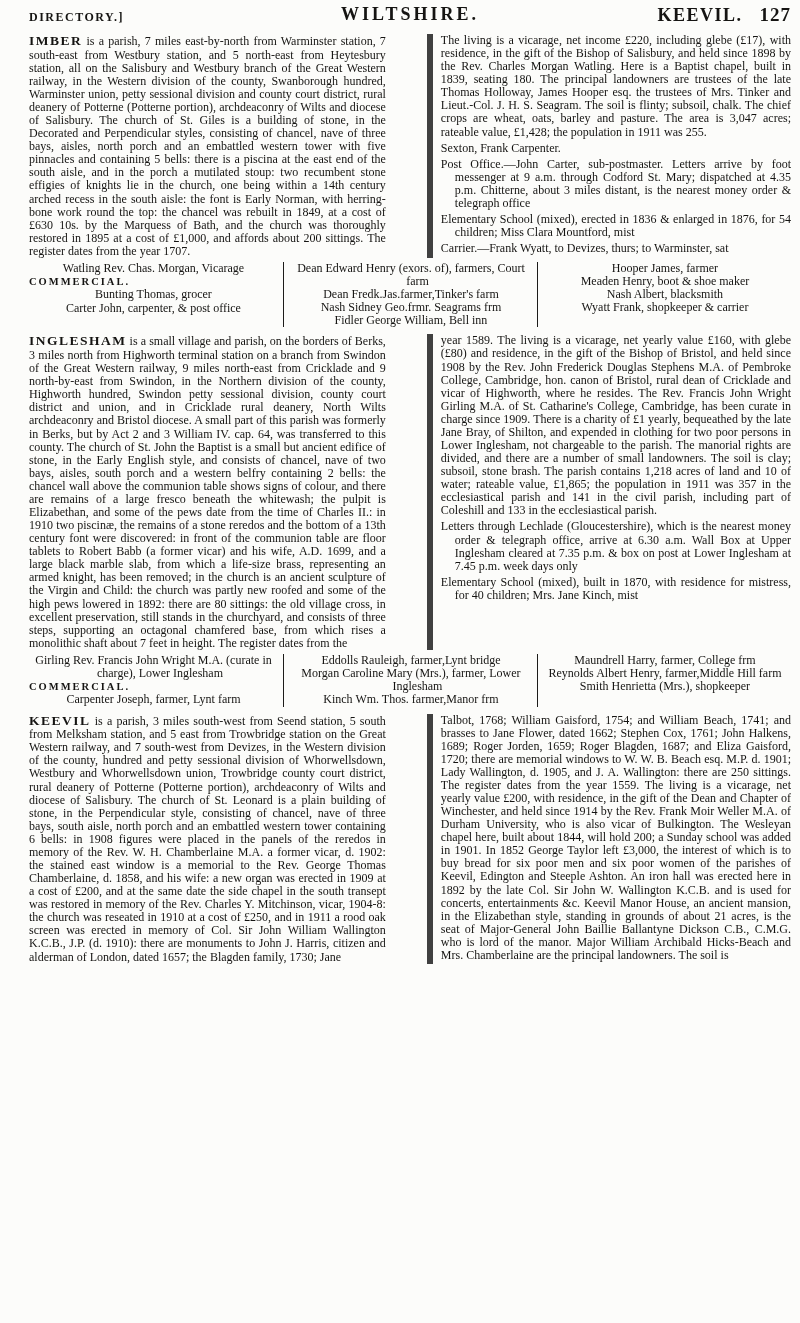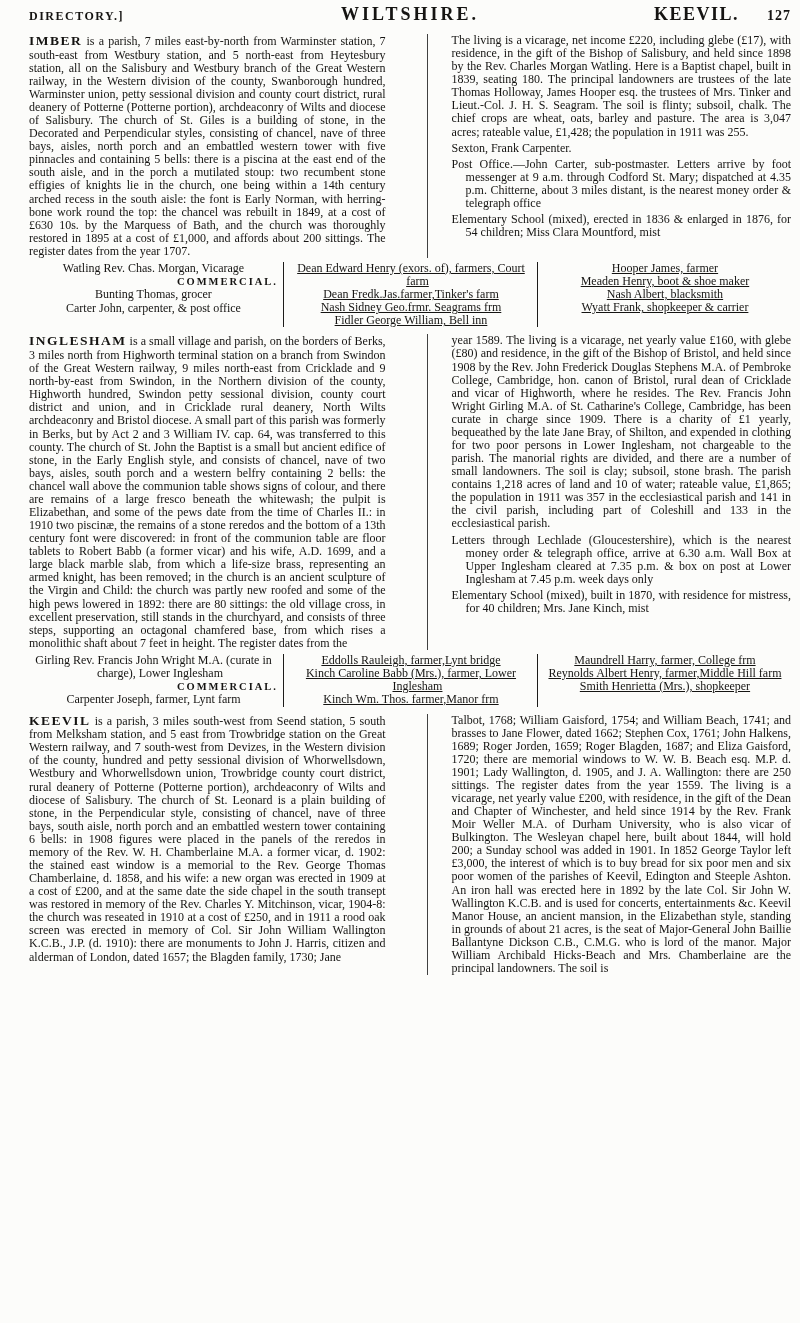--- a/index.html
+++ b/index.html
@@ -15,39 +15,39 @@
     position: relative; display: flex; align-items: baseline;
     margin-bottom: 7px; height: 22px; text-align: right;
   }
   .hdr-left { font-size: 12px; letter-spacing: 1.5px; font-weight: bold; }
   .hdr-center {
     position: absolute; left: 50%; transform: translateX(-50%);
     font-size: 18px; letter-spacing: 3px; font-weight: bold;
   }
   .hdr-right { margin-left: auto; display: flex; align-items: baseline; }
   .hdr-parish { font-size: 18px; letter-spacing: 1.5px; font-weight: bold; }
-  .pagenum { font-size: 14px; font-weight: bold; margin-left: 28px; letter-spacing: 1px; }
+  .pagenum { font-size: 19px; font-weight: bold; margin-left: 17px; letter-spacing: 1px; }
 
   .entry-section { margin-bottom: 7px; }
   .two-col { display: flex; gap: 34px; }
   .col { width: 50%; }
   .col-left { padding-right: 7px; }
-  .col-right { border-left: 1px solid #404040; padding-left: 24px; }
+  .col-right { border-left: 6px solid #404040; padding-left: 8px; }
 
   .para { margin: 0; text-align: justify; }
   .para.indent { text-indent: 14px; margin-top: 3px; }
   .para.hang { padding-left: 14px; text-indent: -14px; margin-top: 3px; }
   .lead { font-weight: bold; font-size: 13.5px; letter-spacing: 1.5px; }
 
   .listing { display: flex; margin-top: 4px; }
   .lcol { width: 33.333%; padding-right: 5px; }
-  .lcol + .lcol { border-left: 1px solid #1c1b19; padding-left: 6px; text-decoration: underline; }
+  .lcol + .lcol { border-left: 1px solid #1c1b19; padding-left: 6px; }
   .entry { margin: 0; padding-left: 13px; text-indent: -13px; text-align: center; }
   .commercial {
-    margin: 1px 0; text-align: right;
+    margin: 1px 0; text-align: left;
     font-size: 10.5px; letter-spacing: 2px; font-weight: bold;
   }
 </style>
 </head>
 <body>
 
 <div class="page">
   <header class="page-header">
     <span class="hdr-left">DIRECTORY.]</span>
     <span class="hdr-center">WILTSHIRE.</span>
@@ -60,20 +60,21 @@
       <section class="entry-section">
         <div class="two-col">
           <div class="col col-left">
             <p class="para flow"><span class="lead">IMBER</span><span> is a parish, 7 miles east-by-north from Warminster station, 7 south-east from Westbury station, and 5 north-east from Heytesbury station, all on the Salisbury and Westbury branch of the Great Western railway, in the Western division of the county, Swanborough hundred, Warminster union, petty sessional division and county court district, rural deanery of Potterne (Potterne portion), archdeaconry of Wilts and diocese of Salisbury. The church of St. Giles is a building of stone, in the Decorated and Perpendicular styles, consisting of chancel, nave of three bays, aisles, north porch and an embattled western tower with five pinnacles and containing 5 bells: there is a piscina at the east end of the south aisle, and in the porch a mutilated stoup: two recumbent stone effigies of knights lie in the church, one being within a 14th century arched recess in the south aisle: the font is Early Norman, with herring-bone work round the top: the chancel was rebuilt in 1849, at a cost of £630 10s. by the Marquess of Bath, and the church was thoroughly restored in 1895 at a cost of £1,000, and affords about 200 sittings. The register dates from the year 1707.</span></p>
           </div>
           <div class="col col-right">
             <p class="para flow">The living is a vicarage, net income £220, including glebe (£17), with residence, in the gift of the Bishop of Salisbury, and held since 1898 by the Rev. Charles Morgan Watling. Here is a Baptist chapel, built in 1839, seating 180. The principal landowners are trustees of the late Thomas Holloway, James Hooper esq. the trustees of Mrs. Tinker and Lieut.-Col. J. H. S. Seagram. The soil is flinty; subsoil, chalk. The chief crops are wheat, oats, barley and pasture. The area is 3,047 acres; rateable value, £1,428; the population in 1911 was 255.</p>
             <p class="para hang">Sexton, Frank Carpenter.</p>
             <p class="para hang">Post Office.—John Carter, sub-postmaster. Letters arrive by foot messenger at 9 a.m. through Codford St. Mary; dispatched at 4.35 p.m. Chitterne, about 3 miles distant, is the nearest money order &amp; telegraph office</p>
             <p class="para hang">Elementary School (mixed), erected in 1836 &amp; enlarged in 1876, for 54 children; Miss Clara Mountford, mist</p>
+            <p class="para hang">Carrier.—Frank Wyatt, to Devizes, thurs; to Warminster, sat</p>
           </div>
         </div>
         <div class="listing">
           <div class="lcol">
             <p class="entry">Watling Rev. Chas. Morgan, Vicarage</p>
             <p class="commercial">COMMERCIAL.</p>
             <p class="entry">Bunting Thomas, grocer</p>
             <p class="entry">Carter John, carpenter, &amp; post office</p>
           </div>
           <div class="lcol">
@@ -102,21 +103,21 @@
           </div>
         </div>
         <div class="listing">
           <div class="lcol">
             <p class="entry">Girling Rev. Francis John Wright M.A. (curate in charge), Lower Inglesham</p>
             <p class="commercial">COMMERCIAL.</p>
             <p class="entry">Carpenter Joseph, farmer, Lynt farm</p>
           </div>
           <div class="lcol">
             <p class="entry">Eddolls Rauleigh, farmer,Lynt bridge</p>
-            <p class="entry">Kinch Caroline Babb (Mrs.), farmer, Lower Inglesham</p>
+            <p class="entry">Morgan Caroline Mary (Mrs.), farmer, Lower Inglesham</p>
             <p class="entry">Kinch Wm. Thos. farmer,Manor frm</p>
           </div>
           <div class="lcol">
             <p class="entry">Maundrell Harry, farmer, College frm</p>
             <p class="entry">Reynolds Albert Henry, farmer,Middle Hill farm</p>
             <p class="entry">Smith Henrietta (Mrs.), shopkeeper</p>
           </div>
         </div>
       </section>
       <section class="entry-section">

